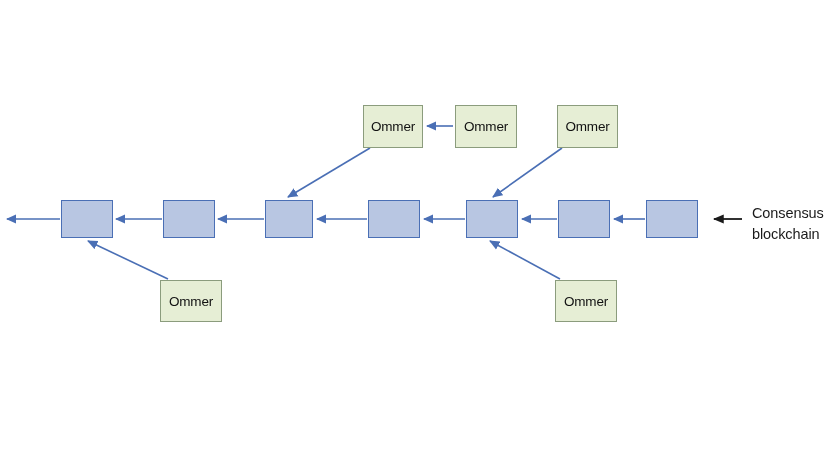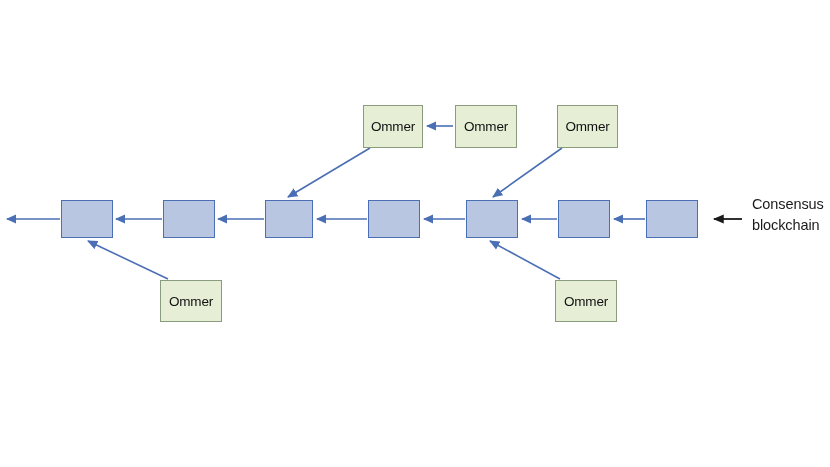--- a/index.html
+++ b/index.html
@@ -96,18 +96,18 @@
   <div class="node block" style="left:466px; top:200px; width:52px; height:38px;"></div>
   <div class="node block" style="left:558px; top:200px; width:52px; height:38px;"></div>
   <div class="node block" style="left:646px; top:200px; width:52px; height:38px;"></div>
 
   <div class="node ommer" style="left:363px; top:105px; width:60px; height:43px;">Ommer</div>
   <div class="node ommer" style="left:455px; top:105px; width:62px; height:43px;">Ommer</div>
   <div class="node ommer" style="left:557px; top:105px; width:61px; height:43px;">Ommer</div>
   <div class="node ommer" style="left:160px; top:280px; width:62px; height:42px;">Ommer</div>
   <div class="node ommer" style="left:555px; top:280px; width:62px; height:42px;">Ommer</div>
 
-  <div class="chain-label" style="left:752px; top:194px;">
+  <div class="chain-label" style="left:752px; top:203px;">
     <div>Consensus</div>
     <div>blockchain</div>
   </div>
 
 </div>
 
 </body></html>

